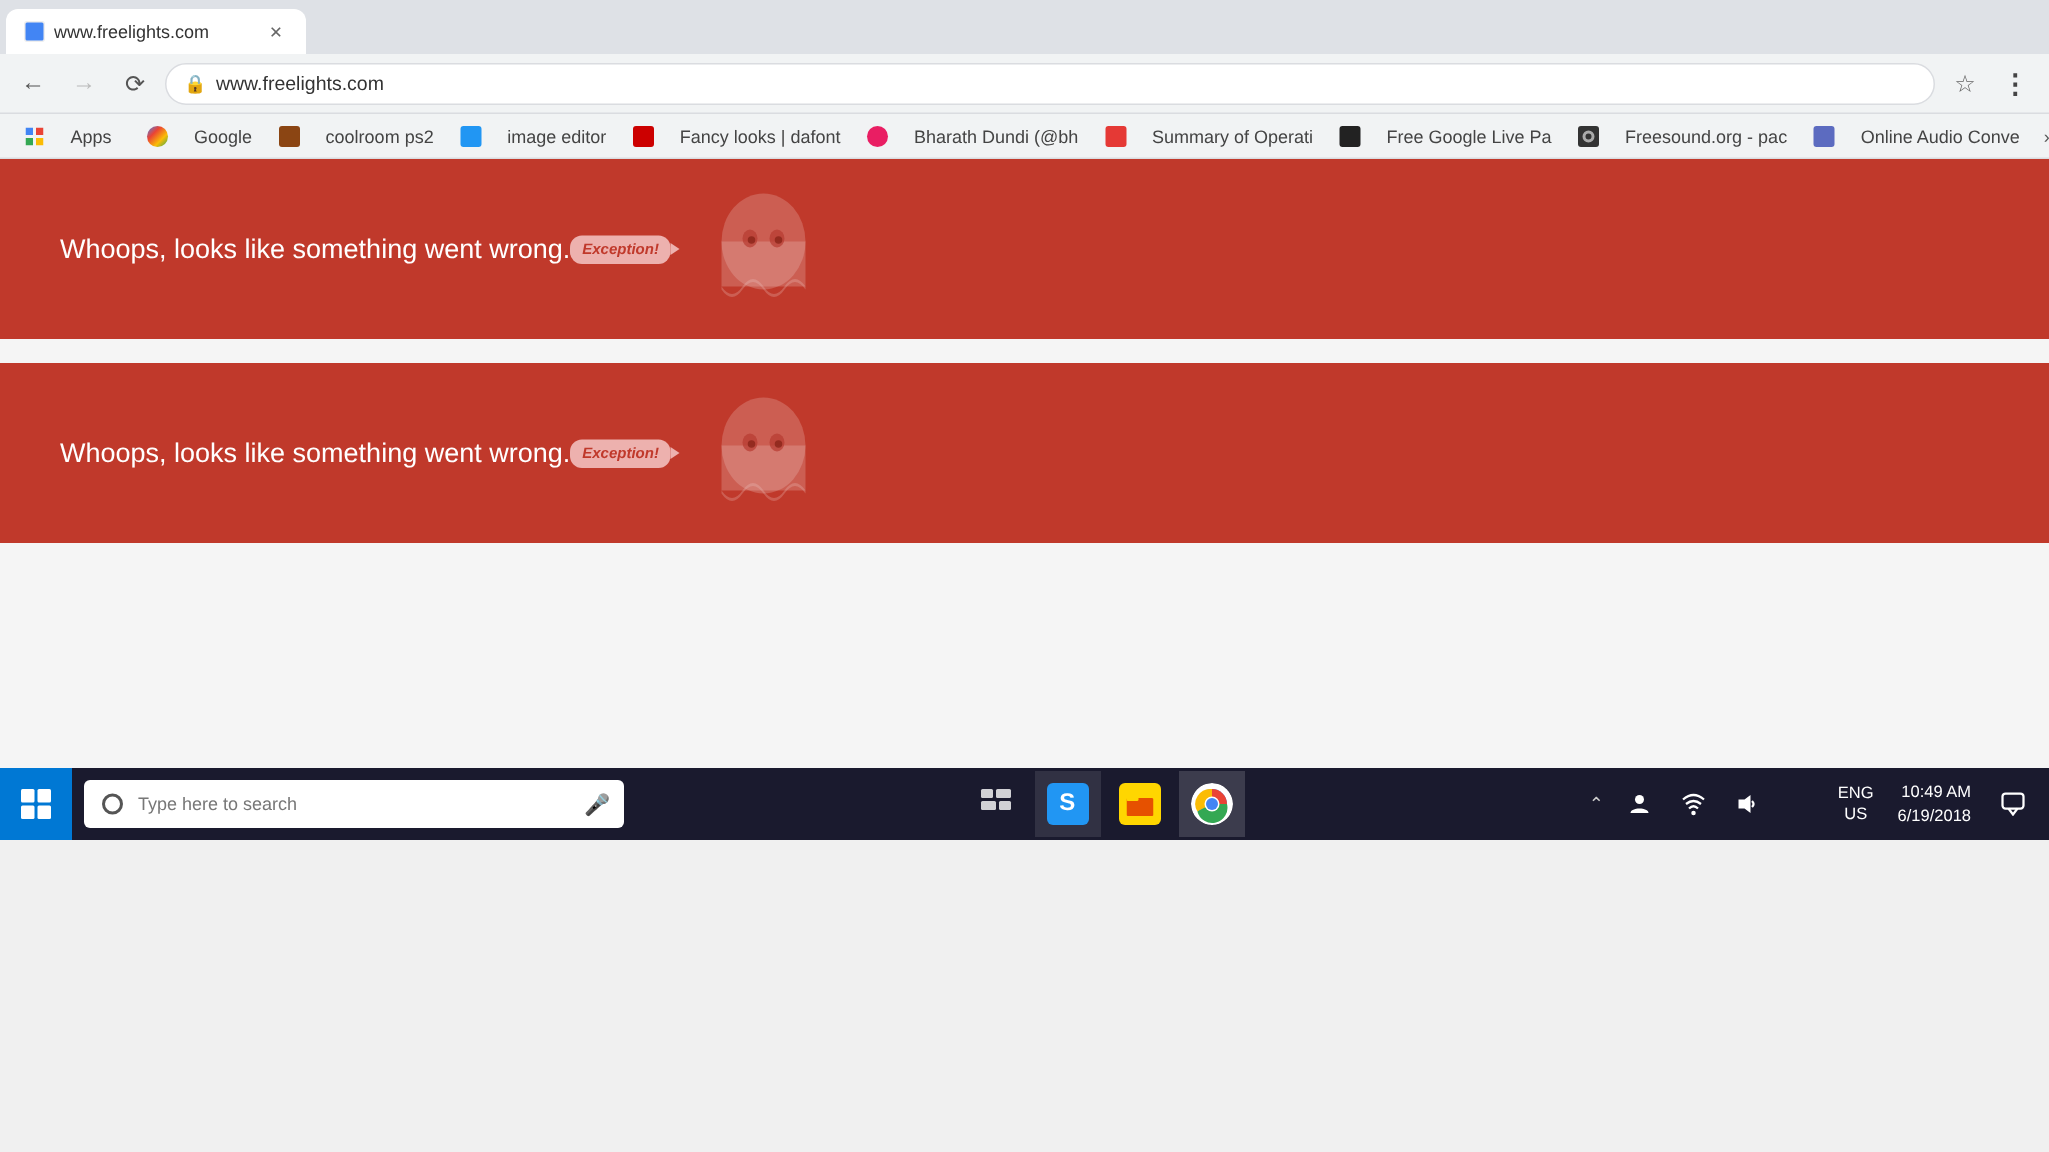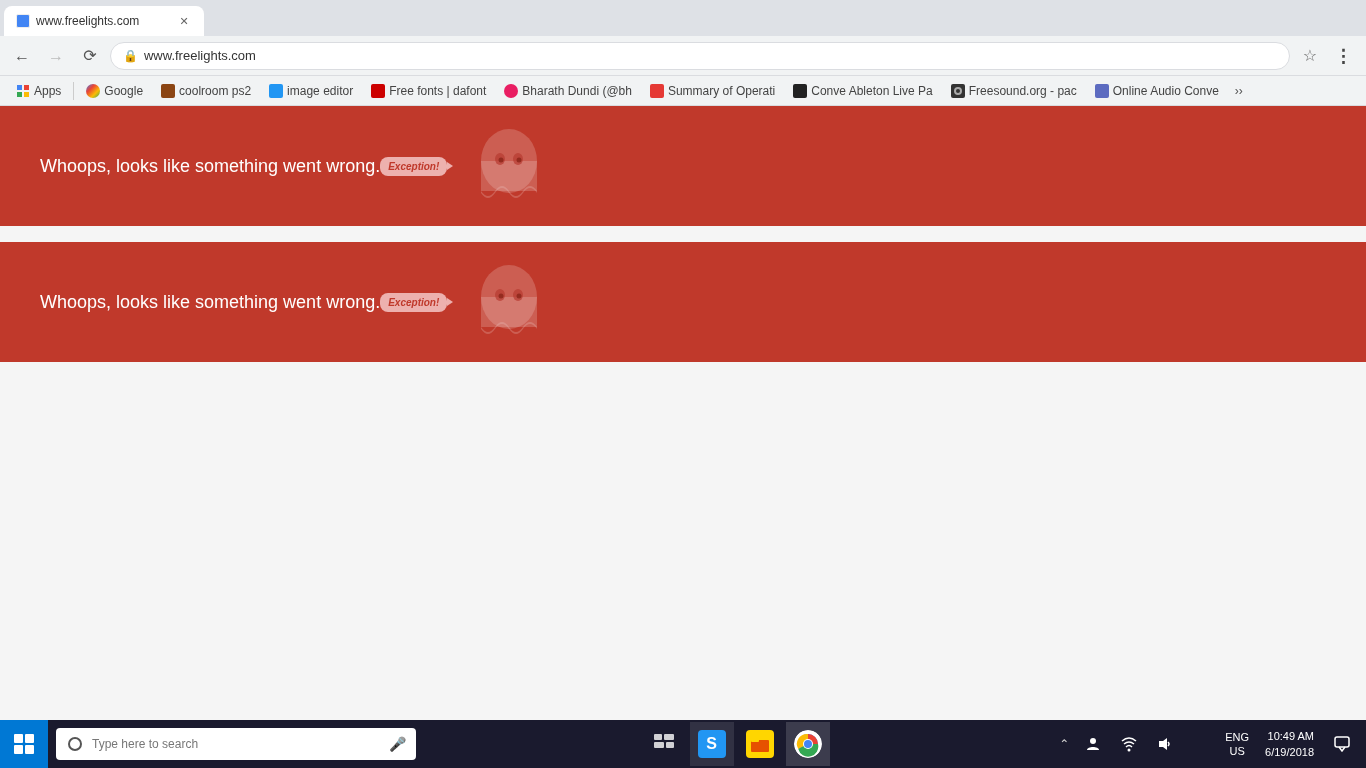--- a/index.html
+++ b/index.html
@@ -1,40 +1,40 @@
 <!DOCTYPE html>
 <html><head>
   <meta charset="utf-8">
   <style>
     * { margin: 0; padding: 0; box-sizing: border-box; }
     body { width: 1366px; height: 768px; overflow: hidden; font-family: 'Segoe UI', Arial, sans-serif; background: #f0f0f0; }
 
     
-    .browser-wrapper { width: 1366px; height: 768px; display: flex; flex-direction: column; }
+    .browser-wrapper { width: 1366px; height: 560px; display: flex; flex-direction: column; }
 
     
     .tab-bar { height: 36px; background: #dee1e6; display: flex; align-items: flex-end; padding: 0 4px; }
     .tab-active { background: #fff; height: 30px; min-width: 200px; max-width: 240px; display: flex; align-items: center; padding: 0 12px; border-radius: 8px 8px 0 0; font-size: 12px; color: #333; gap: 6px; position: relative; }
     .tab-favicon { width: 14px; height: 14px; background: #4285f4; border-radius: 2px; flex-shrink: 0; }
     .tab-title { flex: 1; overflow: hidden; text-overflow: ellipsis; white-space: nowrap; }
     .tab-close { width: 16px; height: 16px; display: flex; align-items: center; justify-content: center; border-radius: 50%; font-size: 11px; color: #666; cursor: pointer; }
 
     
     .address-bar { height: 40px; background: #f1f3f4; display: flex; align-items: center; padding: 0 8px; gap: 6px; border-bottom: 1px solid #dadce0; }
     .nav-btn { width: 28px; height: 28px; display: flex; align-items: center; justify-content: center; border-radius: 50%; cursor: pointer; color: #555; font-size: 16px; }
     .nav-btn.disabled { color: #bbb; cursor: default; }
     .url-bar { flex: 1; height: 28px; background: #fff; border: 1px solid #dadce0; border-radius: 14px; display: flex; align-items: center; padding: 0 12px; font-size: 13px; color: #333; gap: 6px; }
     .url-bar .lock-icon { color: #188038; font-size: 12px; }
     .url-text { flex: 1; overflow: hidden; text-overflow: ellipsis; white-space: nowrap; }
     .star-btn { width: 28px; height: 28px; display: flex; align-items: center; justify-content: center; border-radius: 50%; color: #666; cursor: pointer; }
     .more-btn { width: 28px; height: 28px; display: flex; align-items: center; justify-content: center; border-radius: 50%; color: #444; cursor: pointer; font-size: 18px; font-weight: bold; letter-spacing: 1px; }
 
     
     .bookmarks-bar { height: 30px; background: #f1f3f4; border-bottom: 1px solid #dadce0; display: flex; align-items: center; padding: 0 8px; gap: 2px; overflow: hidden; }
-    .bookmark-item { display: flex; align-items: center; gap: 4px; padding: 2px 8px; border-radius: 4px; font-size: 12px; color: #444; cursor: pointer; white-space: nowrap; height: 24px; }
+    .bookmark-item { display: flex; align-items: center; gap: 17px; padding: 2px 8px; border-radius: 4px; font-size: 12px; color: #444; cursor: pointer; white-space: nowrap; height: 24px; }
     .bm-google { background: #fff; border: 1px solid #eee; }
     .bm-sep { width: 1px; height: 18px; background: #ccc; margin: 0 2px; }
     .chevron-more { font-size: 12px; color: #555; padding: 2px 6px; cursor: pointer; }
 
     
     .page-content { flex: 1; background: #f5f5f5; overflow: hidden; }
 
     
     .error-banner { background: #c0392b; width: 100%; padding: 20px 40px; display: flex; align-items: center; justify-content: flex-start; min-height: 80px; margin-bottom: 8px; }
     .error-text { color: #fff; font-size: 18px; font-weight: 400; }
@@ -117,36 +117,36 @@
       <span>coolroom ps2</span>
     </div>
 
     <div class="bookmark-item">
       <div style="width:14px;height:14px;background:#2196f3;border-radius:2px;flex-shrink:0;"></div>
       <span>image editor</span>
     </div>
 
     <div class="bookmark-item">
       <div style="width:14px;height:14px;background:#cc0000;border-radius:2px;flex-shrink:0;"></div>
-      <span>Free fonts | dafont</span>
+      <span>Fancy looks | dafont</span>
     </div>
 
     <div class="bookmark-item">
       <div style="width:14px;height:14px;background:#e91e63;border-radius:50%;flex-shrink:0;"></div>
       <span>Bharath Dundi (@bh</span>
     </div>
 
     <div class="bookmark-item">
       <div style="width:14px;height:14px;background:#e53935;border-radius:2px;flex-shrink:0;"></div>
       <span>Summary of Operati</span>
     </div>
 
     <div class="bookmark-item">
       <div style="width:14px;height:14px;background:#222;border-radius:2px;flex-shrink:0;"></div>
-      <span>Conve Ableton Live Pa</span>
+      <span>Free Google Live Pa</span>
     </div>
 
     <div class="bookmark-item">
       <div style="width:14px;height:14px;background:#333;border-radius:2px;flex-shrink:0;display:flex;align-items:center;justify-content:center;">
         <div style="width:8px;height:8px;border-radius:50%;border:2px solid #aaa;"></div>
       </div>
       <span>Freesound.org - pac</span>
     </div>
 
     <div class="bookmark-item">

